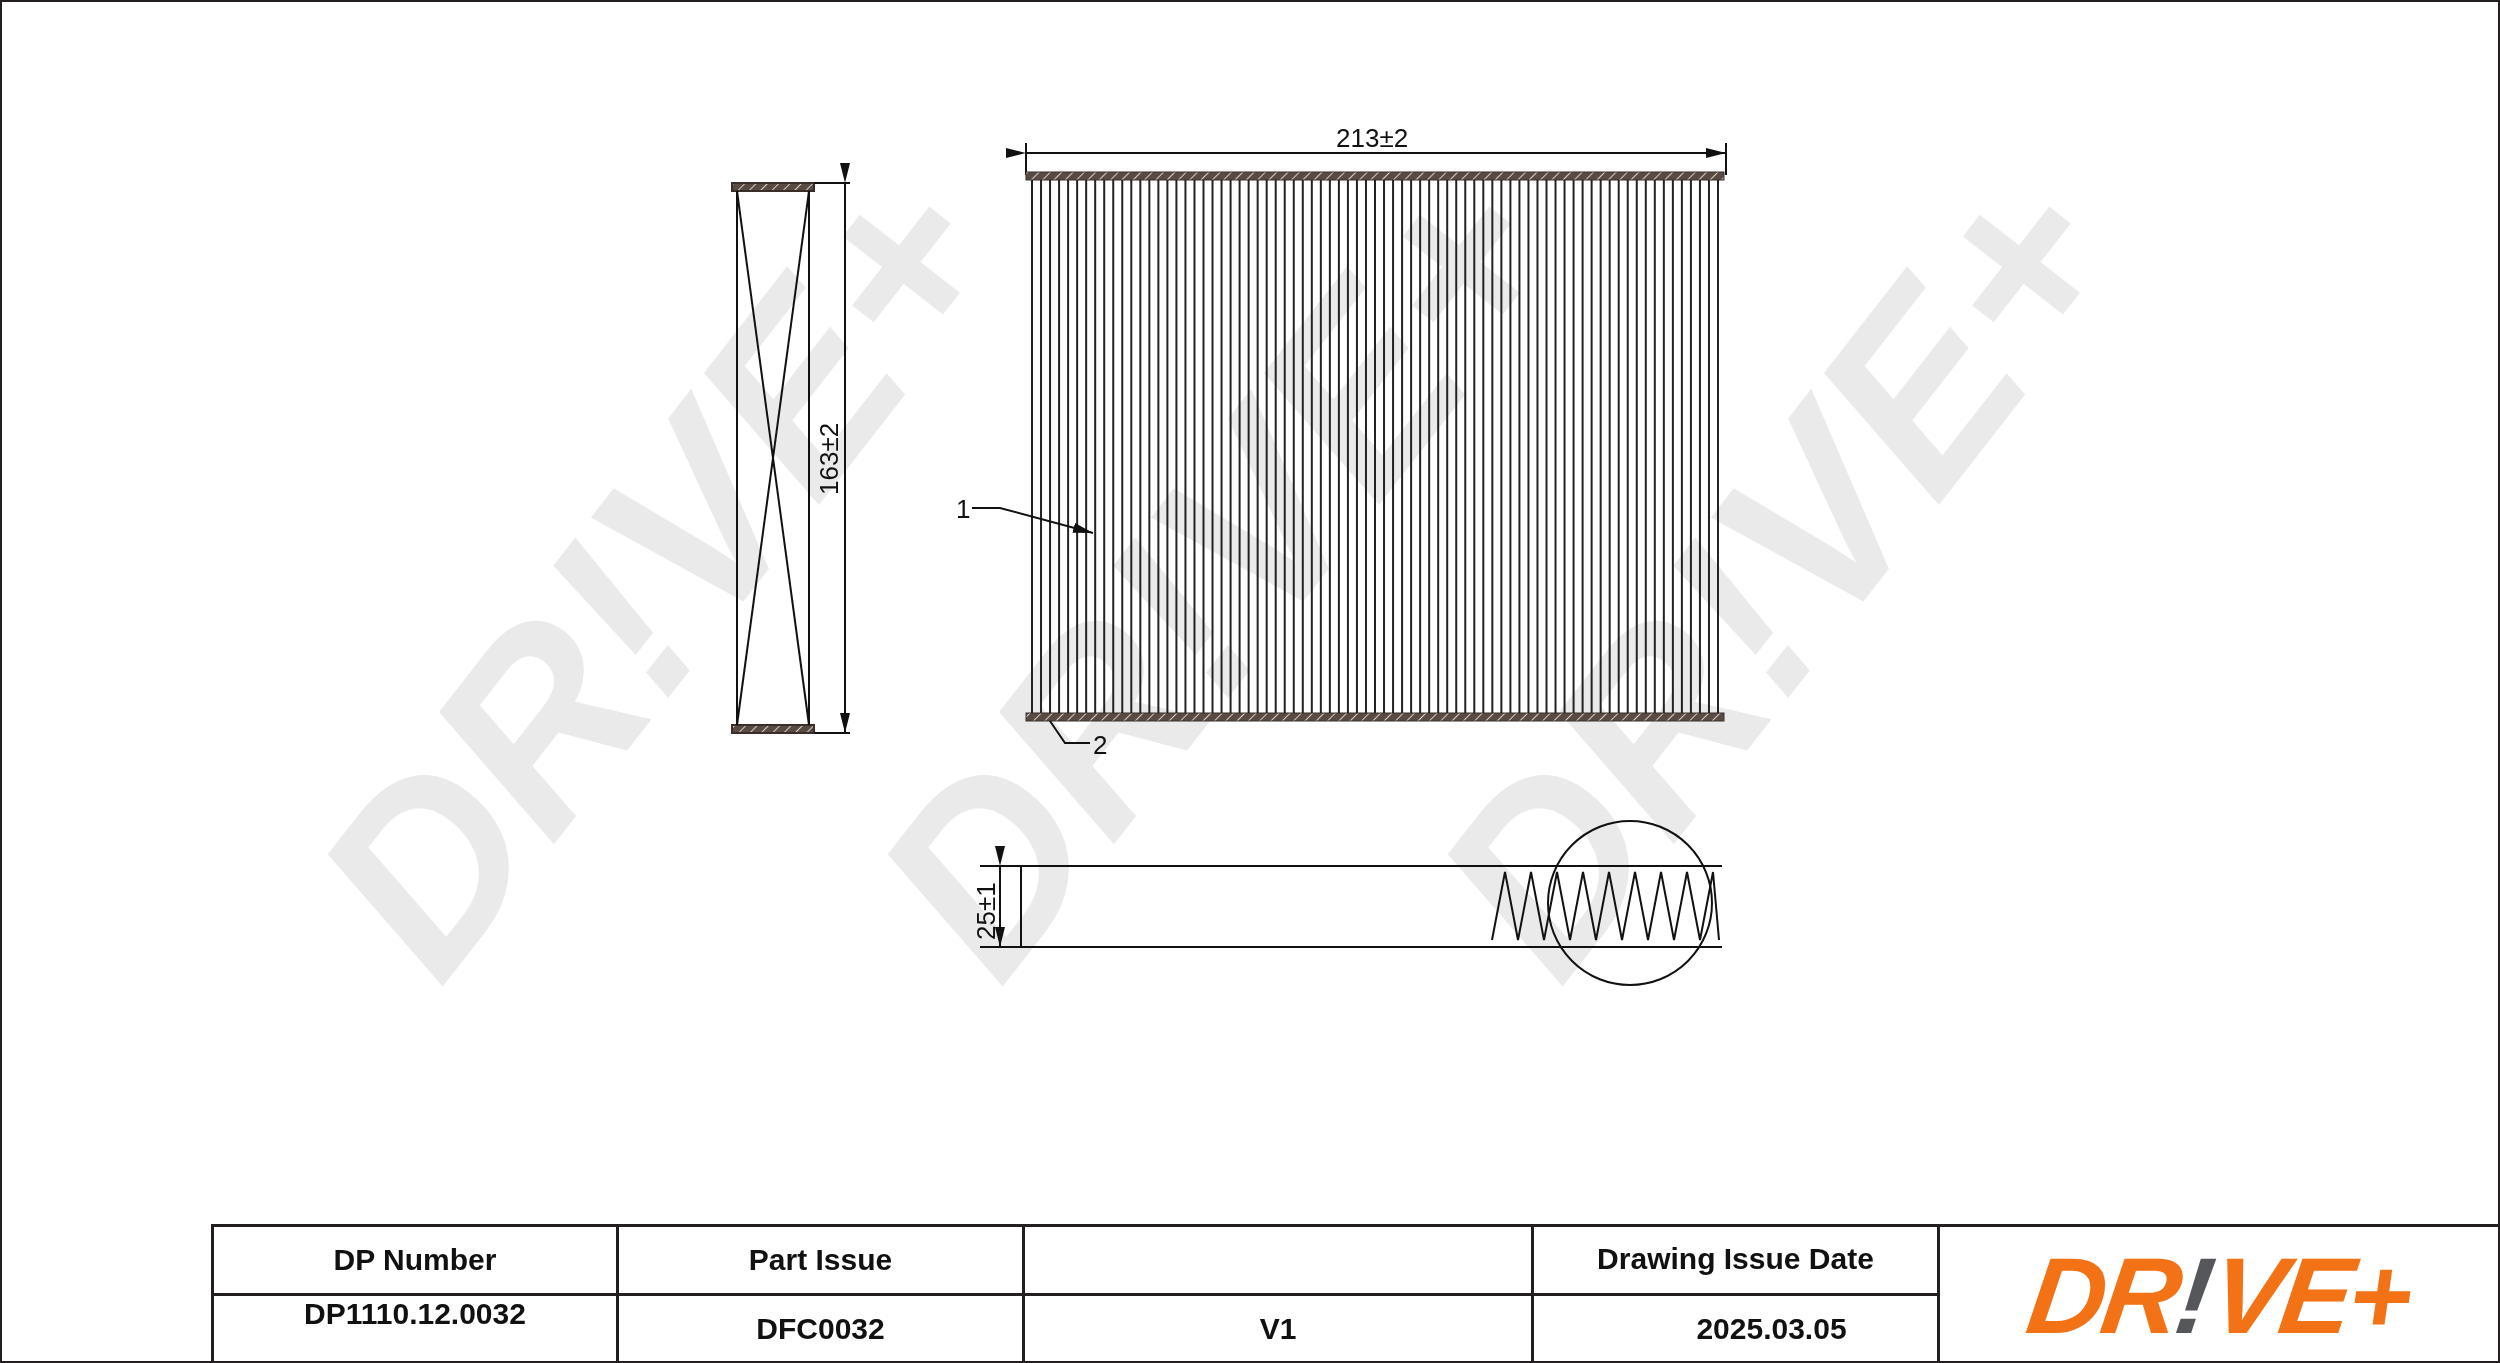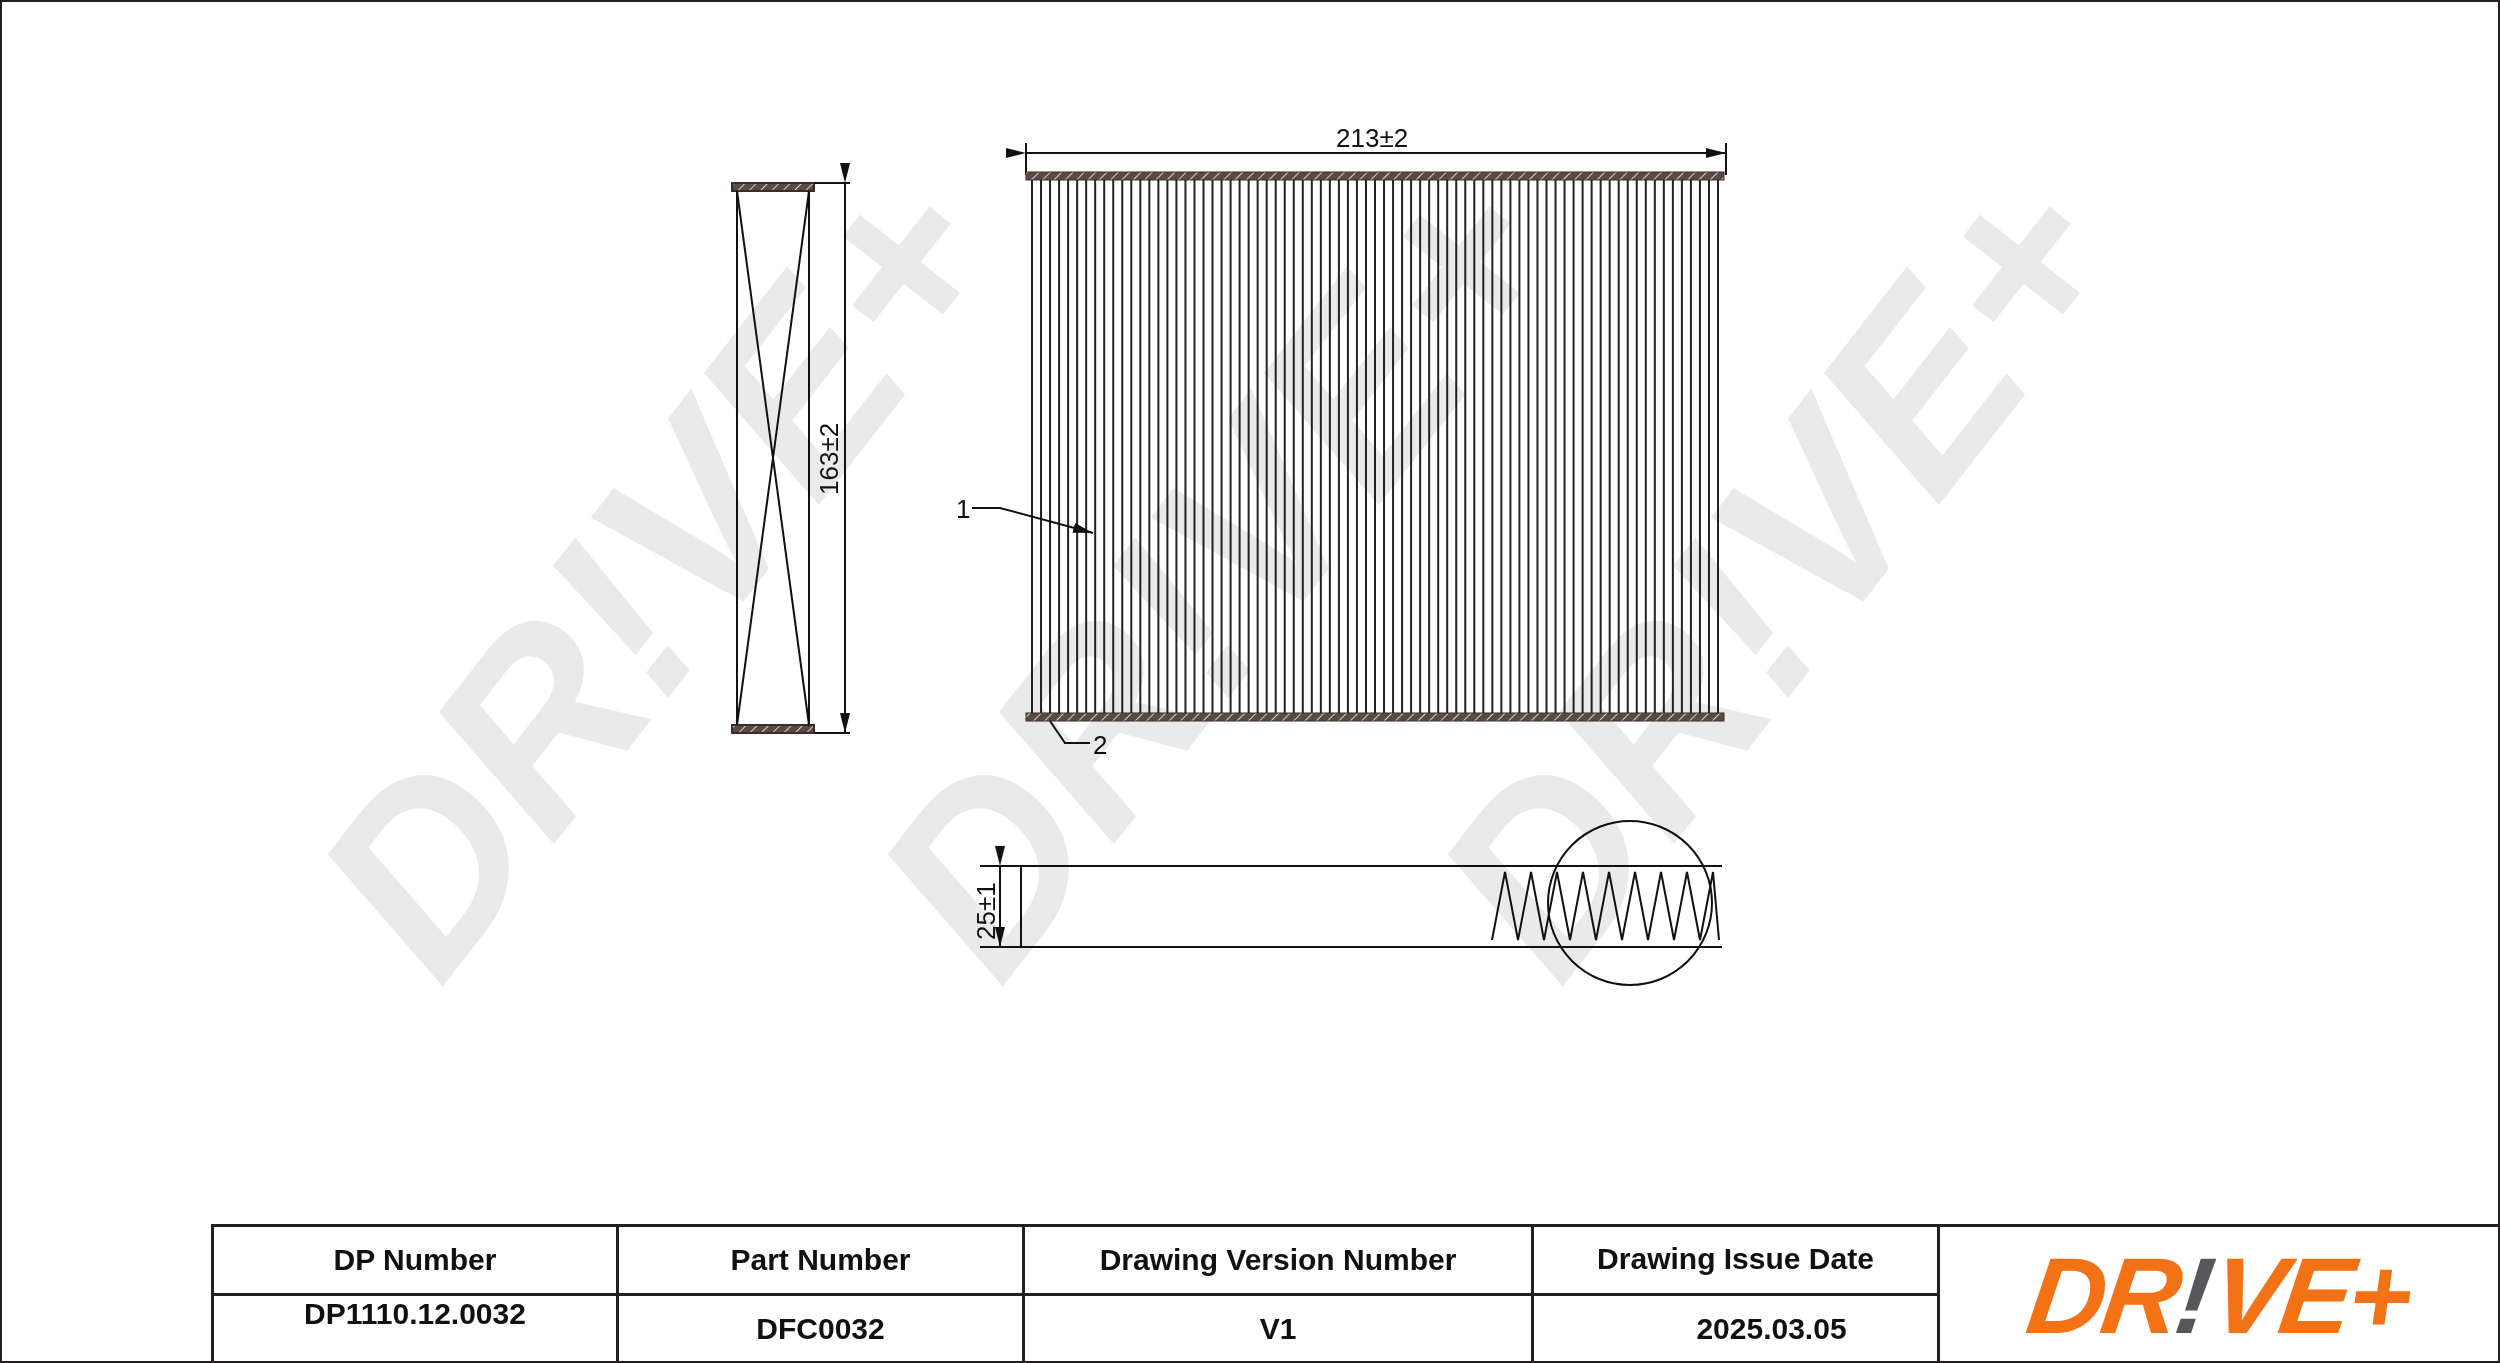--- a/index.html
+++ b/index.html
@@ -162,22 +162,21 @@
 
 <div class="tb">
   <div style="position:absolute;left:0;top:0;width:3px;height:137px;background:#231f20;"></div>
   <div class="tb-hline" style="top:66px;width:1726px;"></div>
   <div class="tb-vline" style="left:405px;"></div>
   <div class="tb-vline" style="left:811px;"></div>
   <div class="tb-vline" style="left:1320px;"></div>
   <div class="tb-vline" style="left:1726px;"></div>
 
   <div class="tb-cell" style="left:3px;top:0;width:402px;height:66px;">DP Number</div>
-  <div class="tb-cell" style="left:408px;top:0;width:403px;height:66px;">Part Number</div>
-  <div class="tb-cell" style="left:814px;top:0;width:506px;height:66px;">Drawing Version Number</div>
+  <div class="tb-cell" style="left:408px;top:0;width:403px;height:66px;">Part Issue</div>
   <div class="tb-cell" style="left:1323px;top:0;width:403px;height:64px;">Drawing Issue Date</div>
 
   <div class="tb-cell" style="left:3px;top:54px;width:402px;height:66px;">DP1110.12.0032</div>
   <div class="tb-cell" style="left:408px;top:69px;width:403px;height:66px;">DFC0032</div>
   <div class="tb-cell" style="left:814px;top:69px;width:506px;height:66px;border-radius:17px;">V1</div>
   <div class="tb-cell" style="left:1359px;top:69px;width:403px;height:66px;">2025.03.05</div>
 
   <div class="logo" style="left:1729px;top:0;width:558px;height:137px;">
     <span style="font-weight:bold;font-style:italic;font-size:108px;letter-spacing:-4px;color:#f47216;transform:skewX(-8deg);display:inline-block;">DR</span>
       <span style="font-weight:bold;font-style:italic;font-size:108px;color:#55575a;transform:skewX(-8deg);display:inline-block;">!</span>

